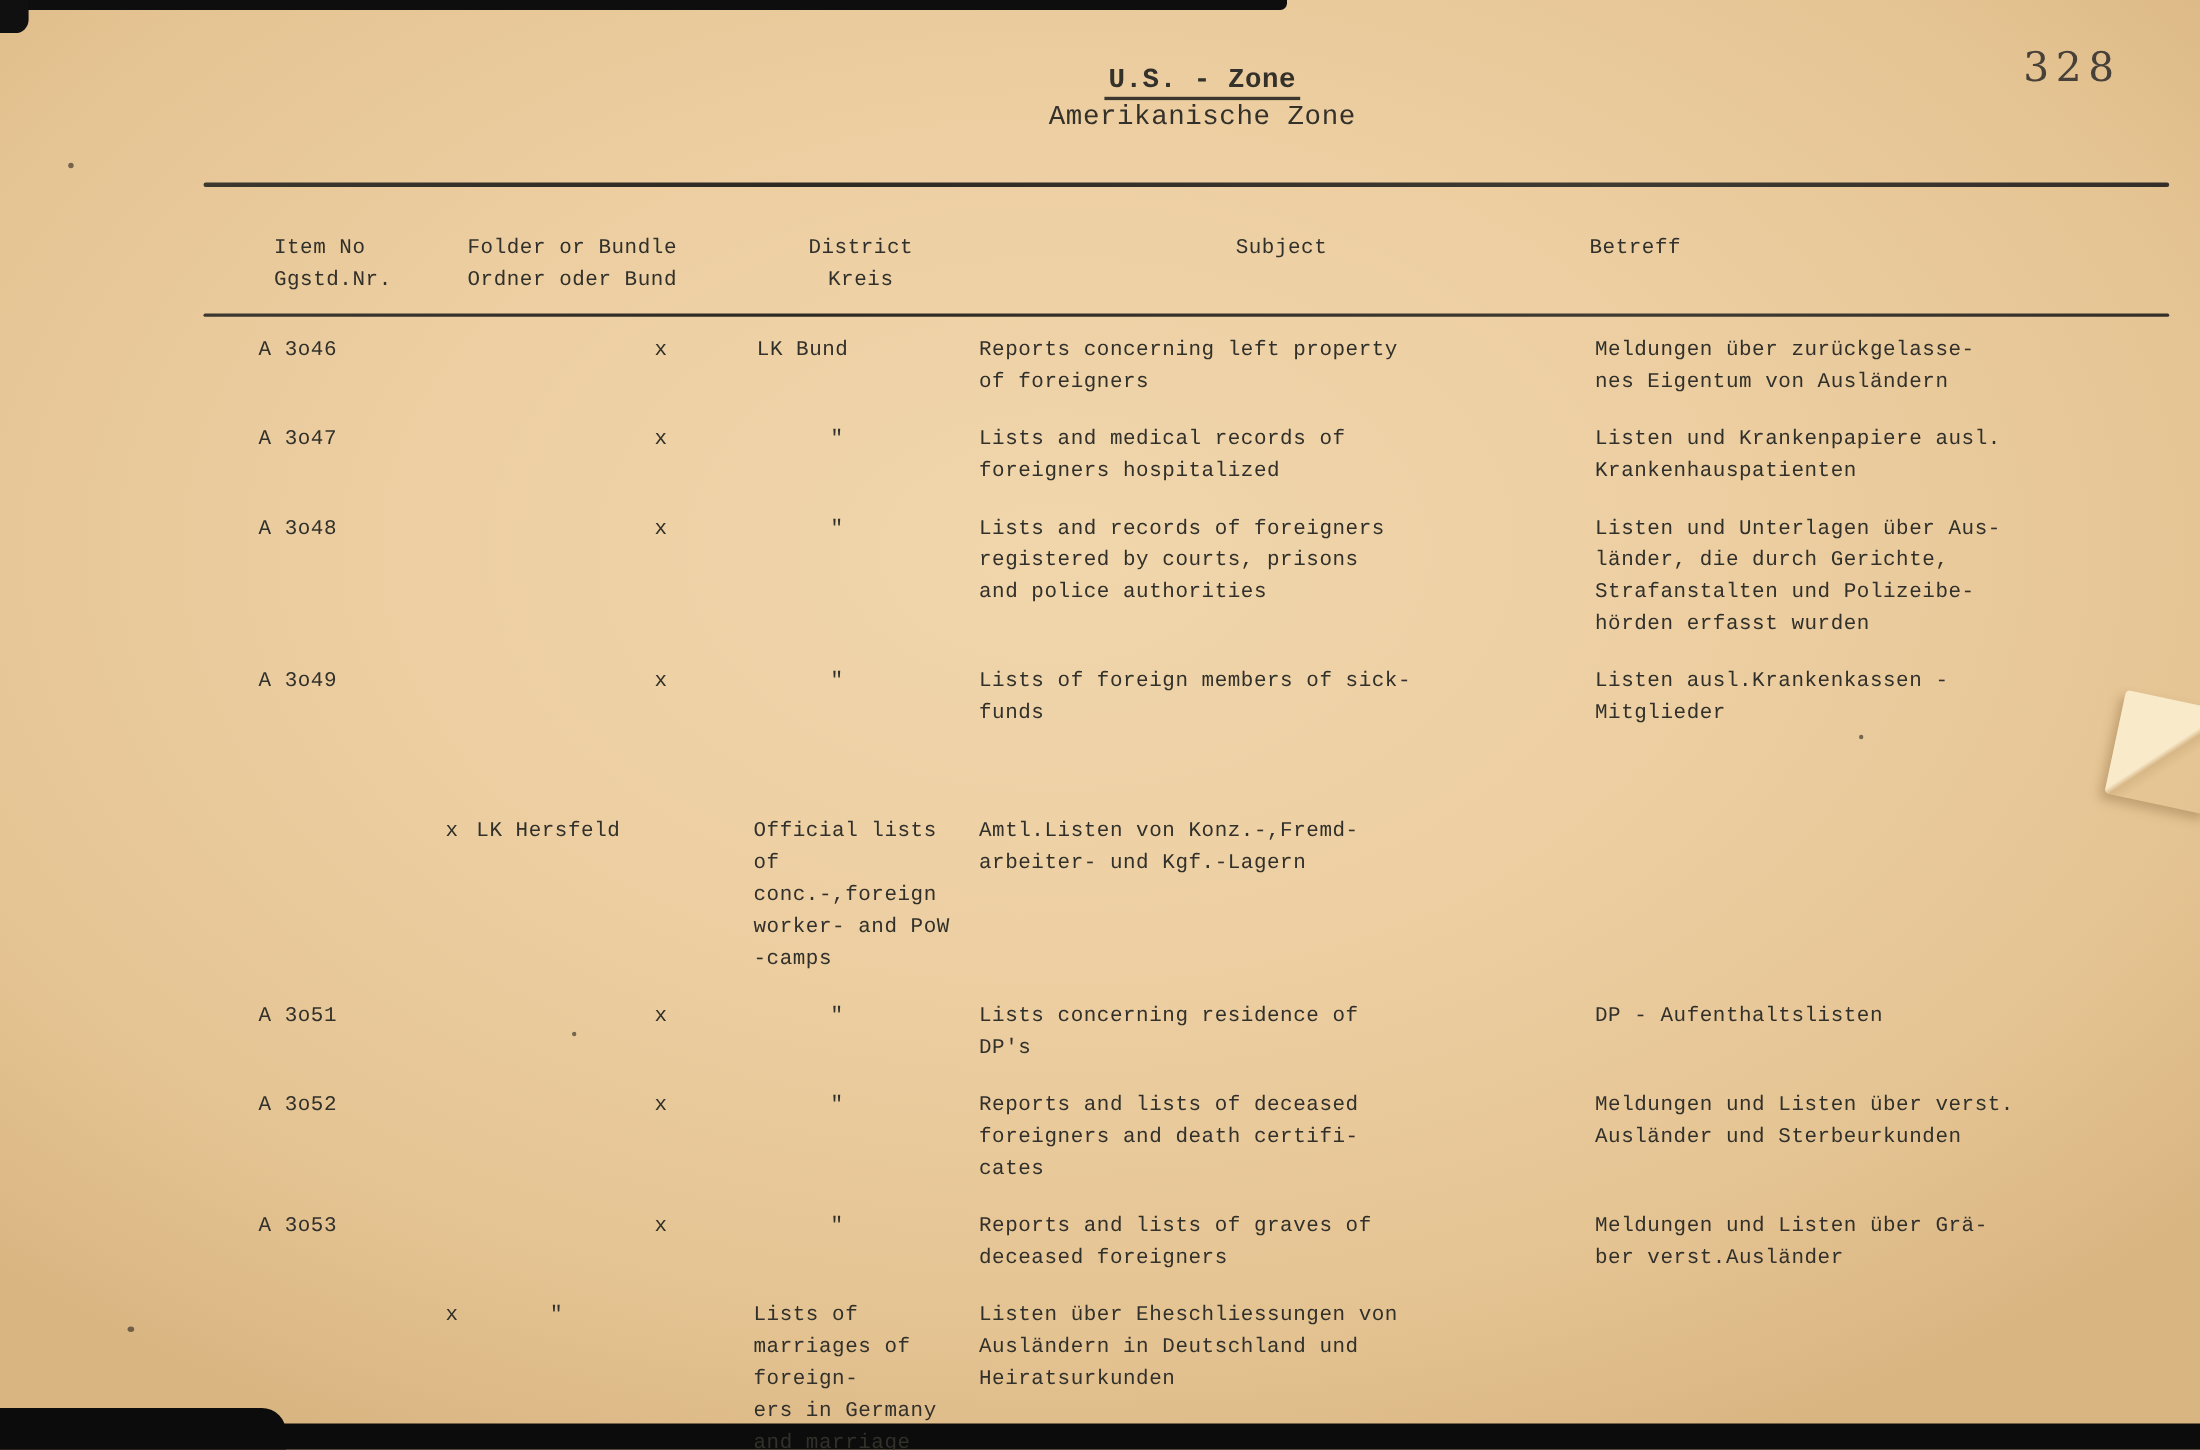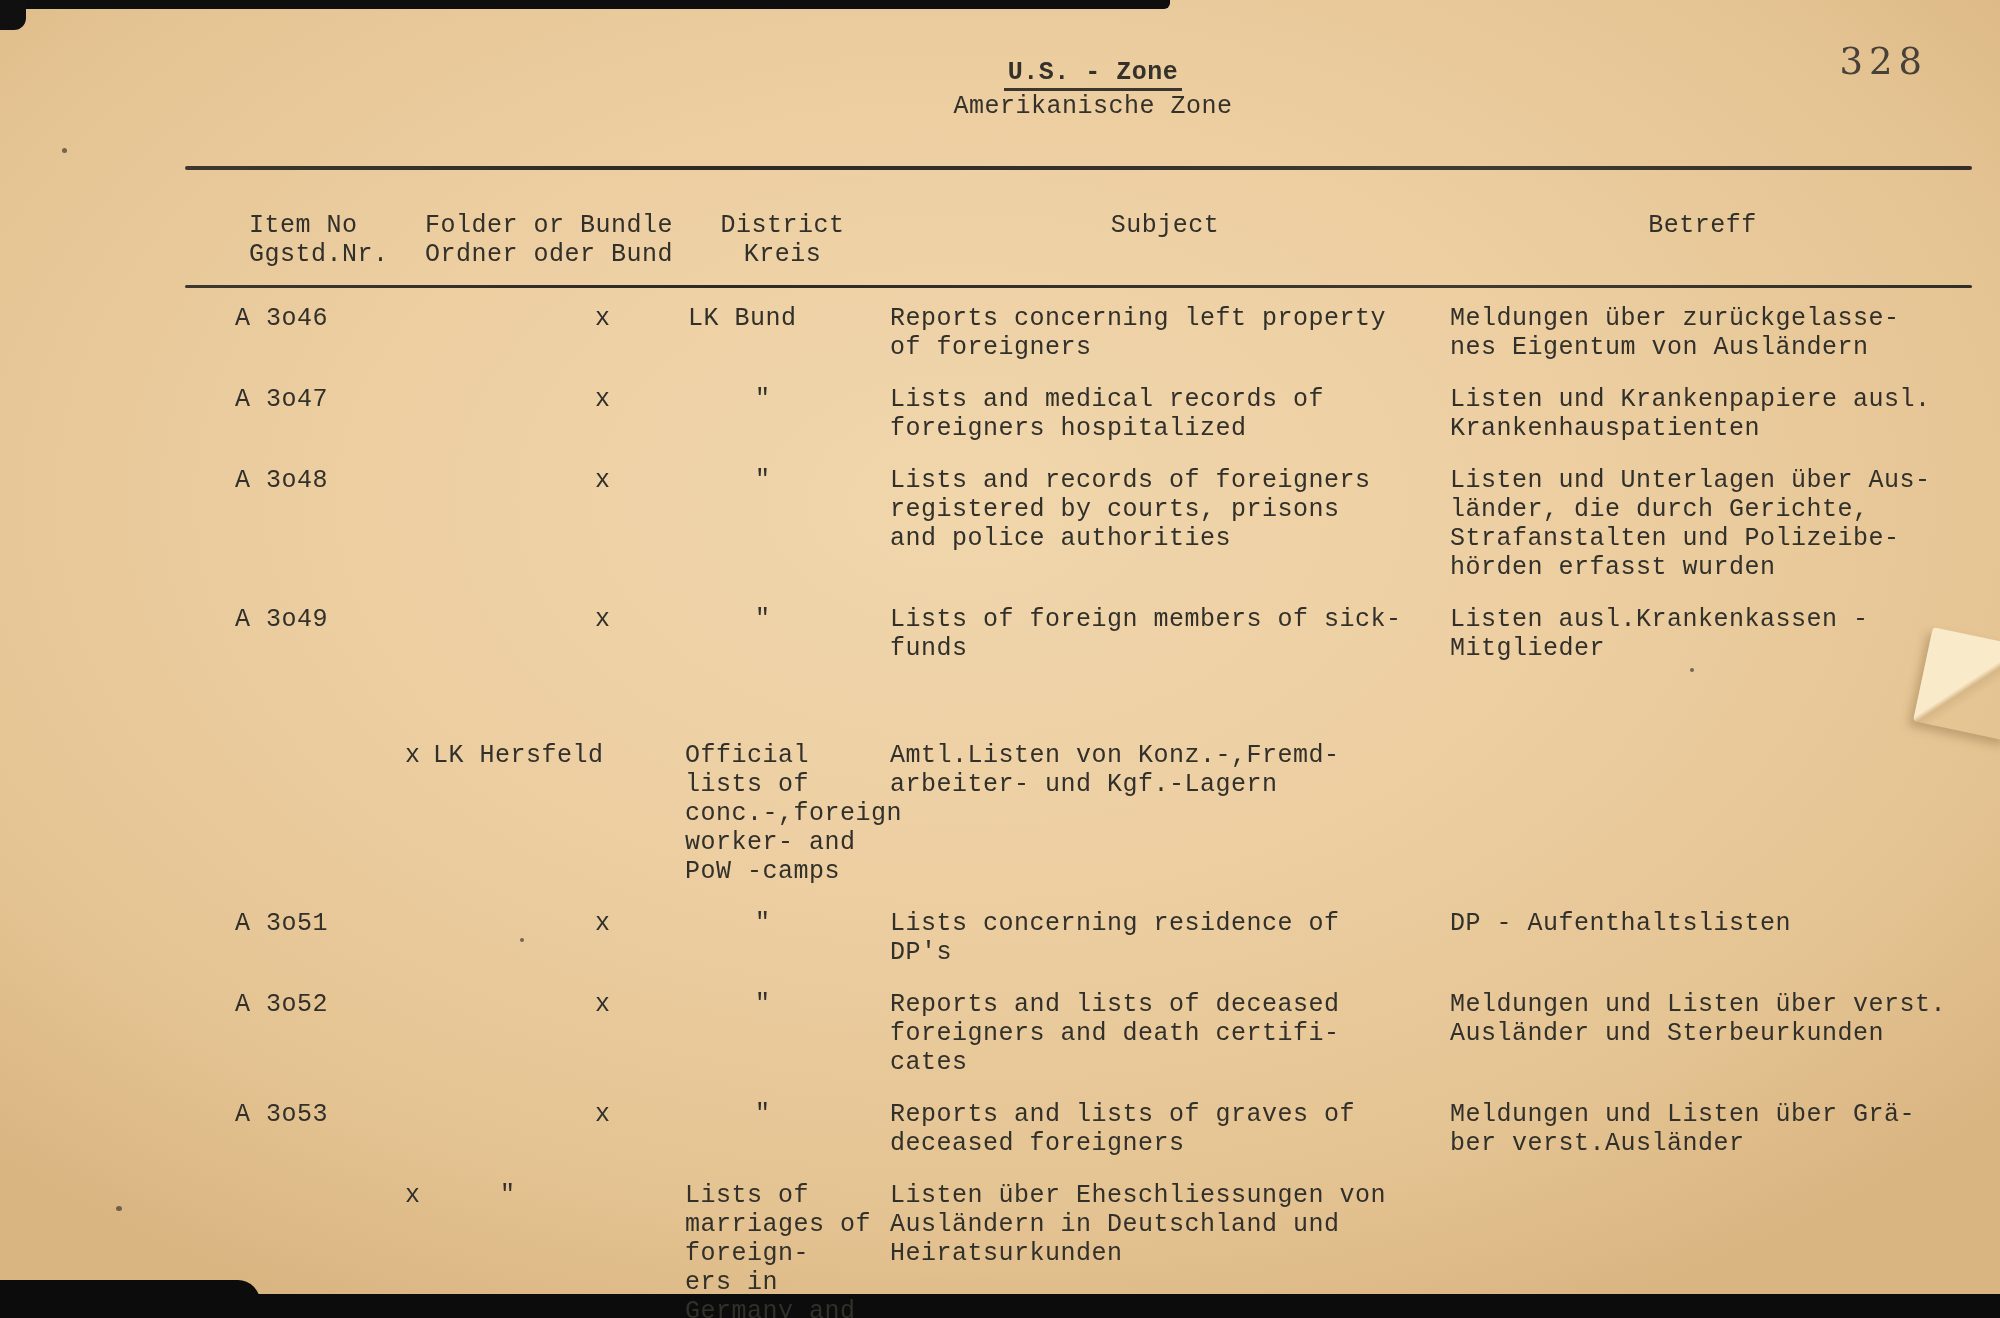--- a/index.html
+++ b/index.html
@@ -79,31 +79,31 @@
     height: 4px; margin: 0 28px 0 185px;
     background: linear-gradient(90deg, #3c372f, #2d2923 30%, #3f3a32 72%, #332f28);
     border-radius: 2px;
   }
   .rule.mid { height: 3px; margin-top: 8px; }
 
   .grid-row {
     display: grid;
     grid-template-columns: 190px 255px 205px 560px 515px;
     margin-left: 235px; margin-right: 40px;
-    font-size: 25px; line-height: 29px; letter-spacing: 0.5px;
+    font-size: 19px; line-height: 29px; letter-spacing: 0.5px;
     color: #31302a;
   }
   .grid-row > div { white-space: pre-line; }
 
   .thead { padding-top: 12px; padding-bottom: 8px; }
   .thead .h-item    { padding-left: 14px; }
   .thead .h-folder  { padding-left: 0; }
   .thead .h-district{ text-align: center; }
   .thead .h-subject { text-align: center; }
-  .thead .h-betreff { text-align: center; }
+  .thead .h-betreff { text-align: left; }
 
   .rows { padding-top: 16px; }
   .row { margin-bottom: 23px; }
   .row .folder   { padding-left: 170px; }
   .row .district { padding-left: 8px; }
   .row .district.ditto { padding-left: 75px; }
   .row .subject  { padding-left: 5px; }
   .row .betreff  { padding-left: 5px; }
 </style>
 </head>

